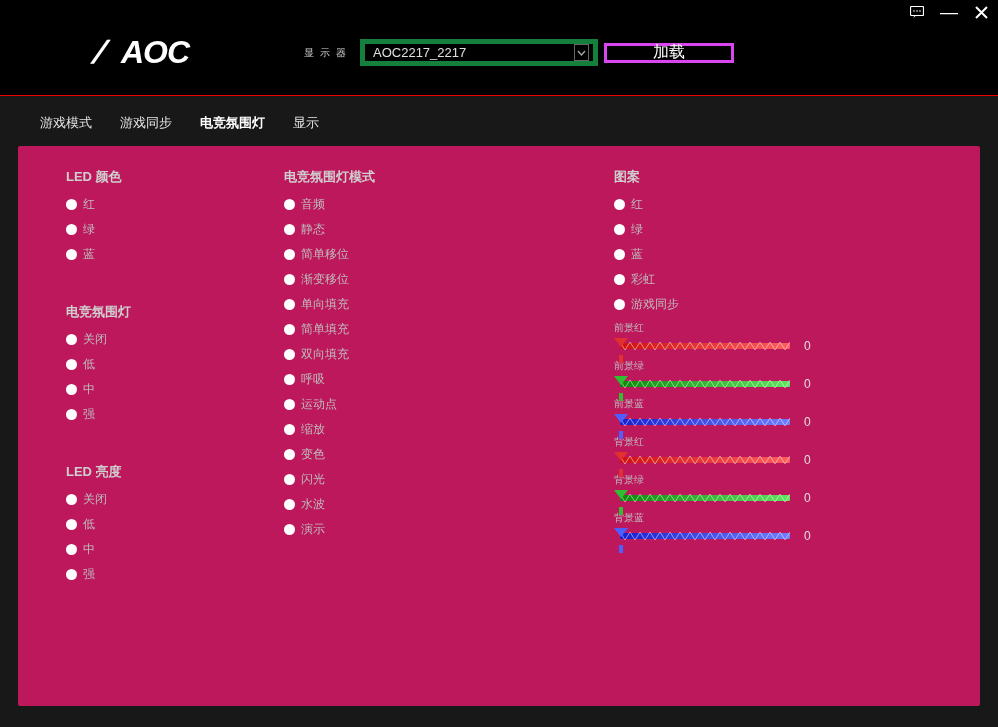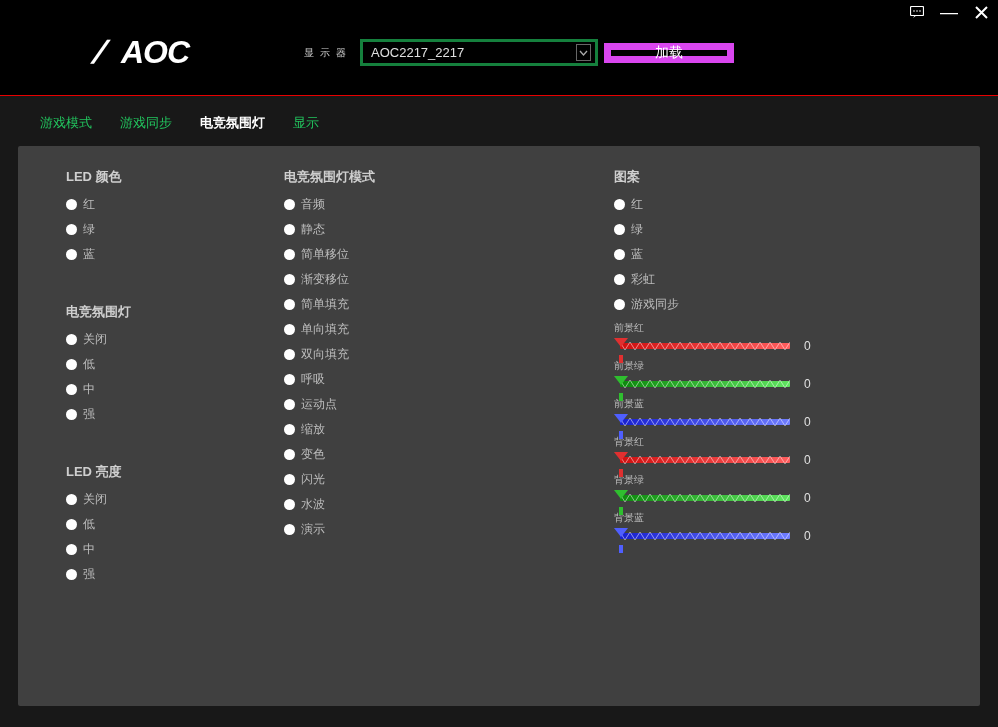--- a/index.html
+++ b/index.html
@@ -4,28 +4,28 @@
 <style>
 * { margin: 0; padding: 0; box-sizing: border-box; font-family: "Microsoft YaHei", Arial, sans-serif; }
 body { background: #000; width: 998px; height: 727px; overflow: hidden; color: #ccc; font-size: 13px; }
 .window { width: 998px; height: 727px; background: #181818; position: relative; }
 .titlebar { height: 24px; display: flex; justify-content: flex-end; align-items: center; padding-right: 10px; gap: 18px; background: #000; }
 .titlebar .winicon { width: 14px; height: 14px; color: #fff; cursor: pointer; display: flex; align-items: center; justify-content: center; }
 .header-row { background: #000; display: flex; align-items: center; padding: 10px 0 24px 0; }
 .logo { margin-left: 95px; font-weight: 900; font-style: italic; letter-spacing: -1px; font-size: 32px; color: #fff; display: flex; align-items: center; }
 .logo .slash { display: inline-block; transform: skewX(-18deg); margin-right: 2px; }
 .monitor-label { margin-left: 115px; font-size: 10px; letter-spacing: 6px; color: #d0d0d0; }
-.monitor-select { margin-left: 8px; width: 238px; height: 27px; background: #000; border: 3px solid #15803d; color: #e0e0e0; display: flex; align-items: center; justify-content: space-between; padding: 0 4px 0 8px; font-size: 13px; cursor: pointer; }
+.monitor-select { margin-left: 8px; width: 238px; height: 27px; background: #000; border: 5px solid #15803d; color: #e0e0e0; display: flex; align-items: center; justify-content: space-between; padding: 0 4px 0 8px; font-size: 13px; cursor: pointer; }
 .monitor-select .chev-box { width: 15px; height: 17px; border: 1px solid #666; display: flex; align-items: center; justify-content: center; }
-.load-btn { margin-left: 6px; width: 130px; height: 20px; border: 7px solid #d946ef; color: #fff; display: flex; align-items: center; justify-content: center; cursor: pointer; font-size: 14px; }
+.load-btn { margin-left: 6px; width: 130px; height: 20px; border: 3px solid #d946ef; color: #fff; display: flex; align-items: center; justify-content: center; cursor: pointer; font-size: 16px; }
 .divider { height: 1px; background: #e80000; width: 998px; }
 .tabs { display: flex; gap: 28px; padding: 18px 0 14px 40px; font-size: 13px; background: #181818; }
-.tab { color: #22c55e; cursor: pointer; }
+.tab { color: #e5e5e5; cursor: pointer; }
 .tab.active { color: #fff; font-weight: bold; }
-.content { display: flex; padding: 8px 0 0 0; background: #404040; margin: 0 18px; height: 560px; border-radius: 2px; }
+.content { display: flex; padding: 8px 0 0 0; background: #be185d; margin: 0 18px; height: 560px; border-radius: 2px; }
 .col { padding: 8px 8px; }
 .col1 { width: 258px; padding-left: 48px; }
 .col2 { width: 292px; }
 .col3 { flex: 1; padding-right: 30px; margin-left: 38px; }
 .section-title { color: #cfcfcf; font-size: 13px; font-weight: bold; margin: 6px 0 10px 0; }
 .radio-row { display: flex; align-items: center; gap: 6px; margin: 8px 0; cursor: pointer; }
 .radio-dot { width: 11px; height: 11px; border-radius: 50%; background: #fff; flex-shrink: 0; }
 .radio-label { color: #bdbdbd; font-size: 12px; }
 .spacer { height: 26px; }
 .slider-block { margin: 2px 0 6px 0; }
@@ -160,25 +160,25 @@
         <div class="radio-row">
           <span class="radio-dot"></span>
           <span class="radio-label">简单移位</span>
         </div>
         <div class="radio-row">
           <span class="radio-dot"></span>
           <span class="radio-label">渐变移位</span>
         </div>
         <div class="radio-row">
           <span class="radio-dot"></span>
+          <span class="radio-label">单向填充</span>
+        </div>
+        <div class="radio-row">
+          <span class="radio-dot"></span>
           <span class="radio-label">简单填充</span>
-        </div>
-        <div class="radio-row">
-          <span class="radio-dot"></span>
-          <span class="radio-label">单向填充</span>
         </div>
         <div class="radio-row">
           <span class="radio-dot"></span>
           <span class="radio-label">双向填充</span>
         </div>
         <div class="radio-row">
           <span class="radio-dot"></span>
           <span class="radio-label">呼吸</span>
         </div>
         <div class="radio-row">

